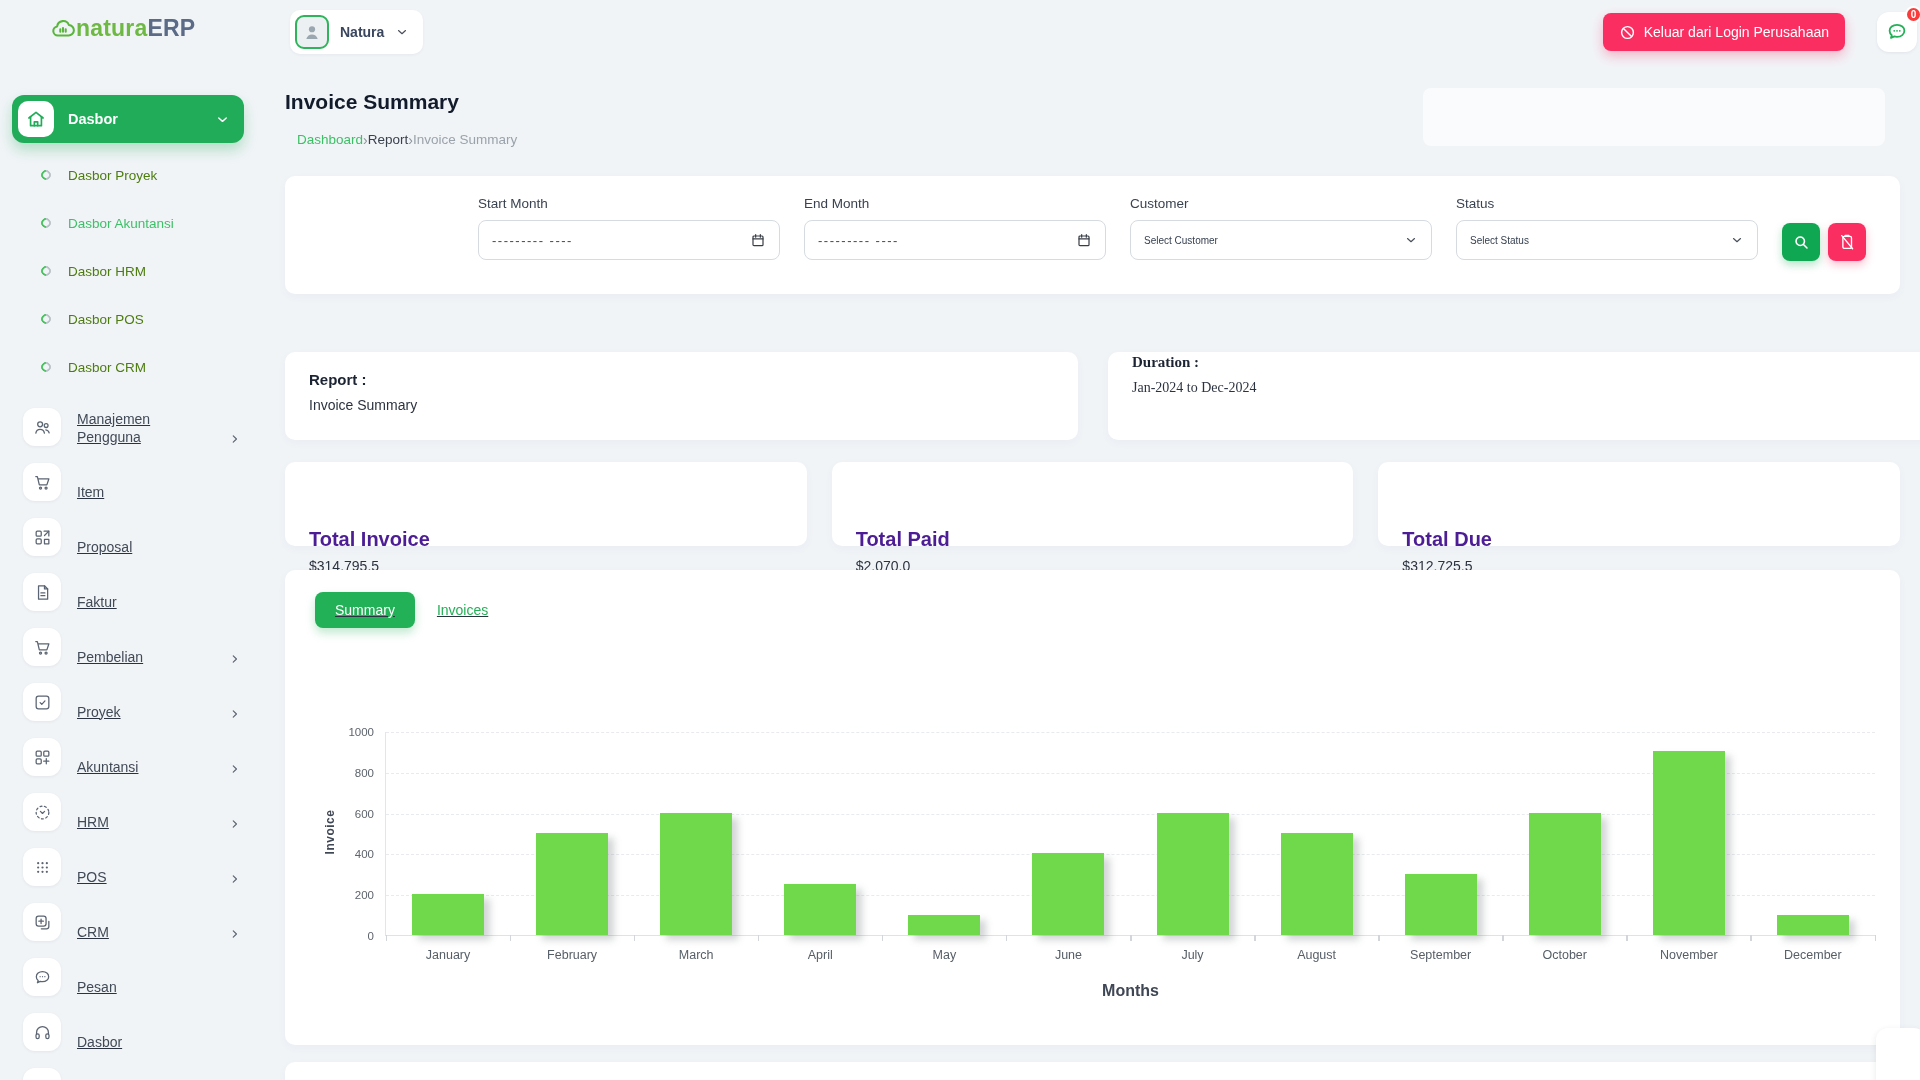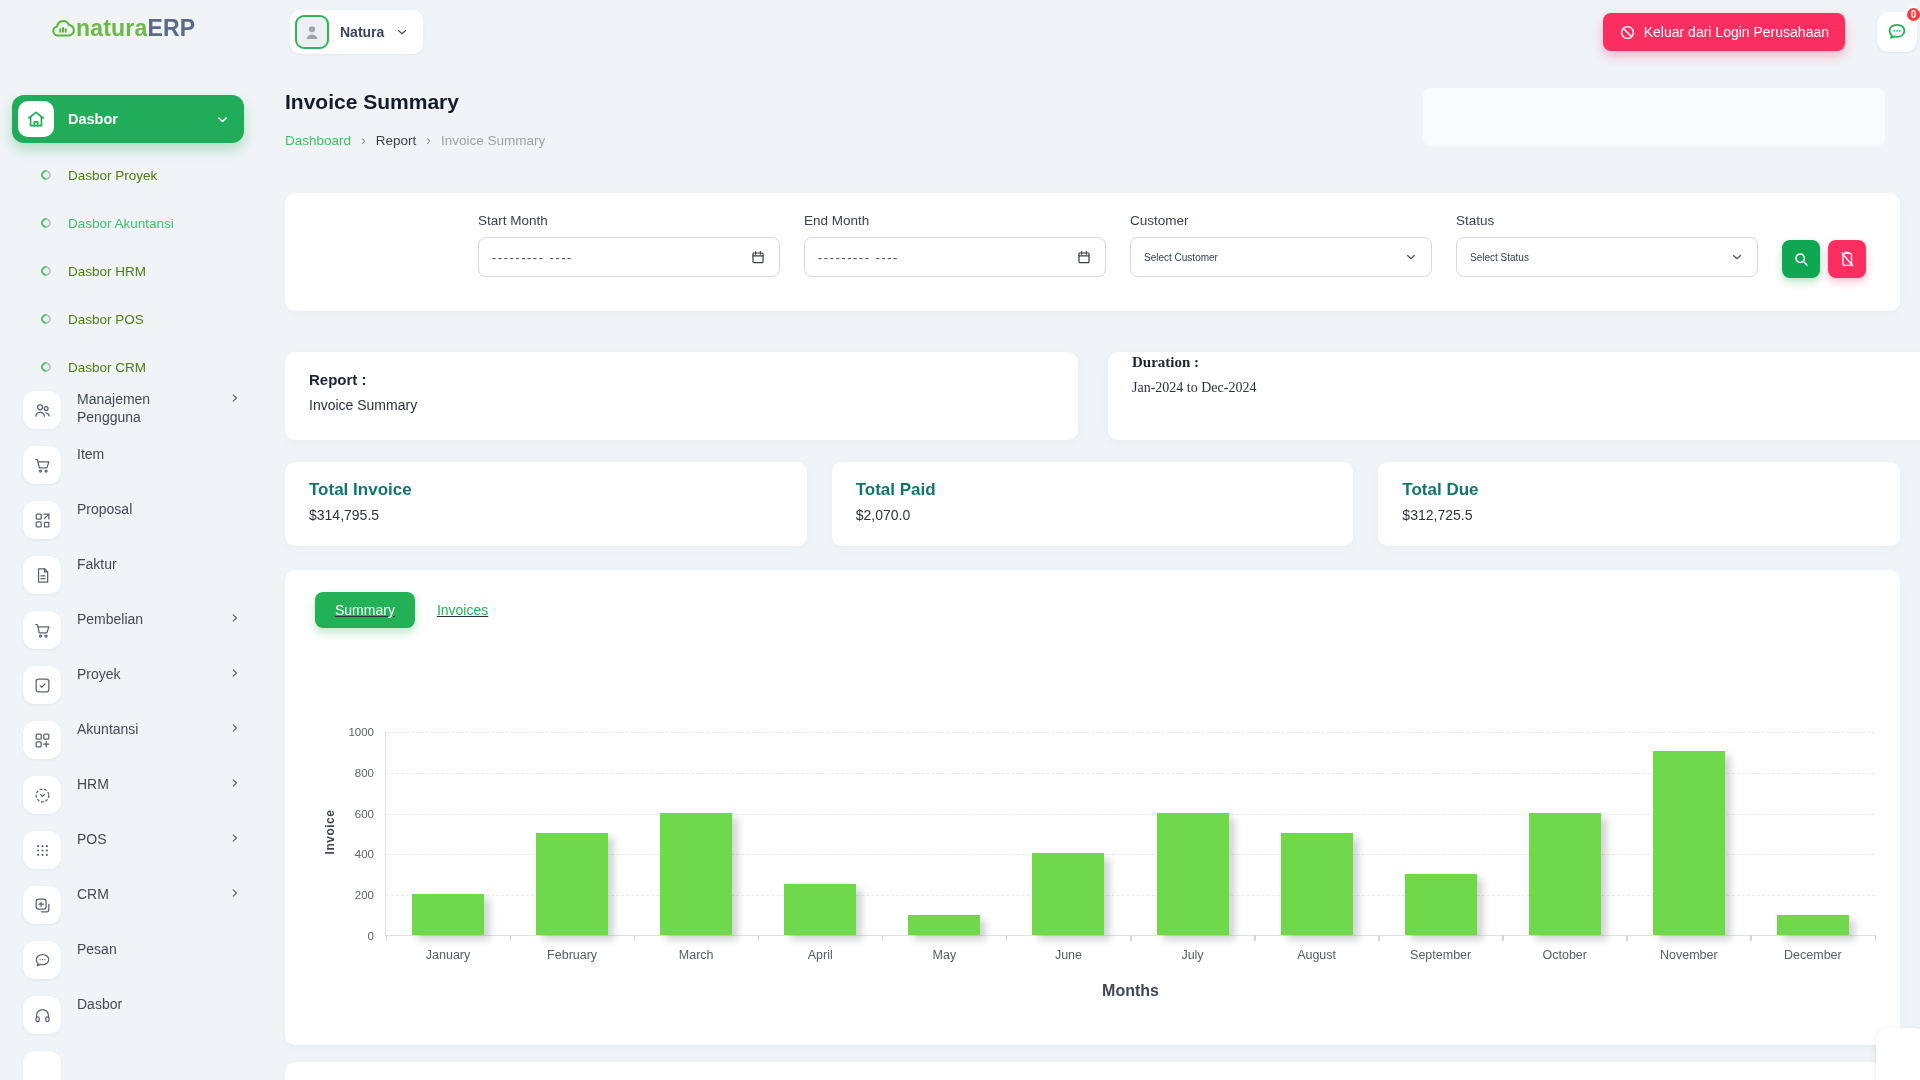--- a/index.html
+++ b/index.html
@@ -35,59 +35,59 @@
   .side-active { margin:31px 16px 8px 12px; height:48px; border-radius:12px; background:#21ac59;
     display:flex; align-items:center; padding:0 14px 0 6px; box-shadow:0 7px 14px rgba(33,172,89,.30); cursor:pointer; }
   .side-active .iconbox-active { width:36px; height:36px; background:#fff; border-radius:10px; display:flex; align-items:center; justify-content:center; margin-right:14px; }
   .side-active .lbl { color:#fff; font-weight:bold; font-size:14.5px; }
   .side-active .chev { margin-left:auto; }
   .sub-item { height:48px; display:flex; align-items:center; padding-left:41px; cursor:pointer; }
   .bullet { width:10px; height:10px; border-radius:50%; border:2px solid #b9c2ca; border-top-color:#49c15e; border-left-color:#49c15e;
     transform:rotate(-45deg); margin-right:17px; flex:none; }
   .sub-label { font-size:13.5px; color:#4d7c0f; }
   .sub-item.active .sub-label { color:#3ec068; }
-  .menu-item { height:55px; display:flex; align-items:flex-start; padding:0 18px 0 23px; cursor:pointer; }
+  .menu-item { height:55px; display:flex; align-items:flex-end; padding:0 18px 0 23px; cursor:pointer;text-decoration:underline; }
   .iconbox { width:38px; height:38px; background:#fff; border-radius:12px; display:flex; align-items:center; justify-content:center;
     box-shadow:0 1px 3px rgba(35,46,60,.07); flex:none; }
   .menu-label { margin-left:16px; font-size:14px; color:#414a57; line-height:1.25; max-width:126px; }
   .menu-chev { margin-left:auto; }
 
   
   .main { position:absolute; left:285px; top:64px; width:1615px; height:1016px; }
   .page-title { position:absolute; left:0; top:26px; font-size:21px; font-weight:600; color:#121b2b; }
-  .breadcrumb { position:absolute; left:0; top:68px; display:flex; align-items:center; gap:10px; font-size:13.5px; }
+  .breadcrumb { position:absolute; left:12px; top:68px; display:flex; align-items:flex-start; font-size:13.5px; }
   .bc-link { color:#3cc065; cursor:pointer; }
   .bc-strong { color:#39414d; }
   .bc-muted { color:#9aa3ab; }
   .bc-sep { color:#8a939c; font-size:14px; }
   .header-placeholder { position:absolute; right:15px; top:24px; width:462px; height:58px; background:rgba(255,255,255,.6); border-radius:8px; }
 
   .card { position:absolute; background:#fff; border-radius:10px; box-shadow:0 3px 8px rgba(44,62,95,.04); }
-  .filter-card { left:0; top:129px; width:1615px; height:118px; }
+  .filter-card { left:0; top:112px; width:1615px; height:118px; }
   .filter-row { display:flex; gap:24px; padding:20px 26px 0 193px; align-items:flex-start; }
   .field { width:302px; }
   .field-label { font-size:13.5px; color:#3a4250; margin-bottom:9px; }
   .inputbox { height:40px; border:1px solid #d5dbe1; border-radius:8px; background:#fff; display:flex; align-items:center;
     padding:0 13px; cursor:pointer; }
   .month-ph { font-size:13px; color:#454c55; letter-spacing:1.5px; }
   .inputbox .right-ic { margin-left:auto; }
   .sel-text { font-size:10px; color:#374151; }
   .fbtns { display:flex; gap:8px; margin-top:27px; }
   .icon-btn { width:38px; height:38px; border:none; border-radius:8px; display:flex; align-items:center; justify-content:center; cursor:pointer; }
   .btn-green { background:#0fa751; box-shadow:0 4px 9px rgba(15,167,81,.3); }
   .btn-pink { background:#fb2e62; box-shadow:0 4px 9px rgba(251,46,98,.3); }
 
   .report-card { left:0; top:288px; width:793px; height:88px; padding:19px 24px; }
   .duration-card { left:823px; top:288px; width:956px; height:88px; padding:2px 24px;font-family:Liberation Serif, serif; }
   .info-label { font-size:15px; font-weight:bold; color:#1c2433; }
   .info-value { font-size:14px; color:#2c3340; margin-top:9px; }
 
   .stats-row { position:absolute; left:0; top:398px; width:1615px; display:flex; gap:25px; }
   .stat-card { flex:1; background:#fff; border-radius:10px; box-shadow:0 3px 8px rgba(44,62,95,.04); height:84px; padding:18px 24px; }
-  .stat-label { font-size:17px; font-weight:600; color:#0f766e; }
+  .stat-label { font-size:20px; font-weight:600; color:#4c1d95;margin-top:48px; }
   .stat-value { font-size:14px; color:#2c3340; margin-top:7px; }
 
   .chart-card { left:0; top:506px; width:1615px; height:475px; }
   .tabs { position:absolute; left:30px; top:22px; display:flex; align-items:center; gap:22px;text-decoration:underline; }
   .tab-pill { background:#22b157; color:#fff; font-size:14px; padding:10px 20px; border-radius:8px; border:none; cursor:pointer;
     box-shadow:0 5px 10px rgba(34,177,87,.28); font-family:inherit; }
   .tab-link { color:#22b157; font-size:14px; cursor:pointer; background:none; border:none; font-family:inherit; }
 
   .chart-area { position:absolute; left:100px; top:162px; width:1490px; height:204px;
     border-left:1.5px solid #e2e5e9; border-bottom:1.5px solid #dfe2e6; }

